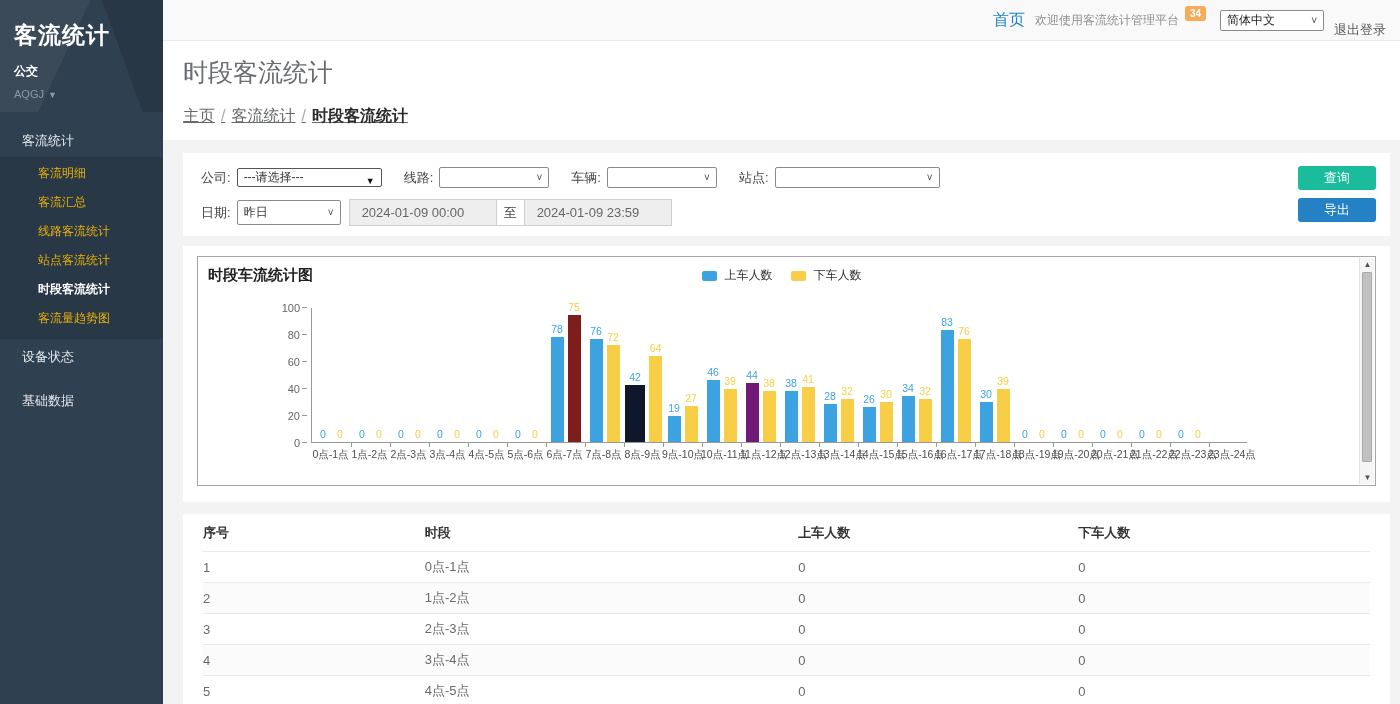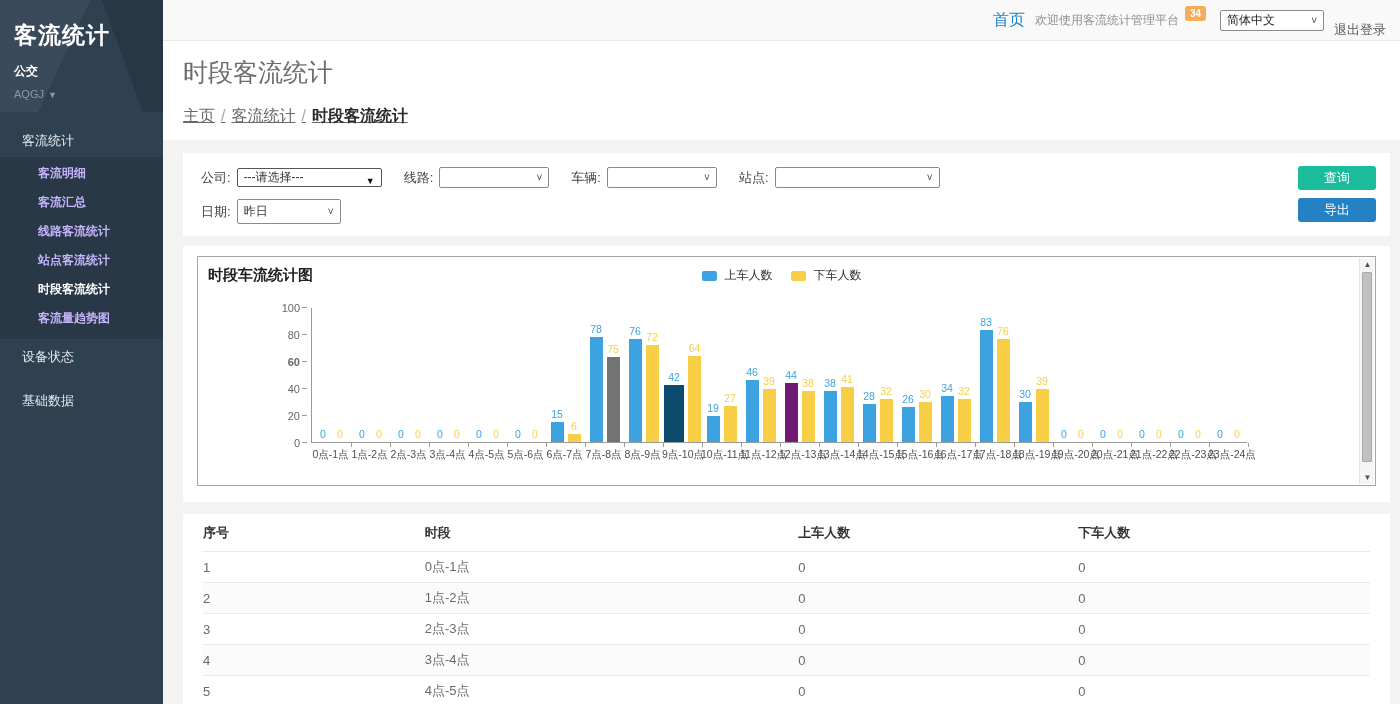--- a/index.html
+++ b/index.html
@@ -12,21 +12,21 @@
   .side-head { padding:20px 14px 12px;
     background:linear-gradient(115deg, rgba(255,255,255,0.05) 0 42%, rgba(255,255,255,0) 42%),
                linear-gradient(250deg, rgba(0,0,0,0.14) 0 30%, rgba(0,0,0,0) 30%), #2f4050; }
   .brand { font-size:23px; font-weight:bold; color:#fff; letter-spacing:1px; }
   .org { margin-top:12px; font-size:12px; font-weight:bold; color:#fff; }
   .user { margin-top:8px; font-size:11px; color:#8b98a9; }
   .caret { display:inline-block; margin-left:4px; font-size:9px; color:#8b98a9; }
   .nav { margin-top:13px; }
   .nav-parent { padding:7px 14px 7px 22px; font-size:13px; color:#e4e9f0; cursor:pointer; }
   .nav-sub { background:#293846; padding:2px 0 6px; }
-  .nav-sub-item { padding:6px 8px 6px 38px; font-size:12px; color:#c4b5fd; cursor:pointer; white-space:nowrap;font-weight:bold; }
+  .nav-sub-item { padding:6px 8px 6px 38px; font-size:12px; color:#eab308; cursor:pointer; white-space:nowrap; }
   .nav-sub-item.active { color:#ffffff; font-weight:bold; }
   .nav-item { padding:9px 14px 9px 22px; font-size:13px; color:#e4e9f0; cursor:pointer; }
   .nav-item + .nav-item { margin-top:8px; }
 
   
   .main { flex:1; display:flex; flex-direction:column; min-width:0; }
   .navbar { height:41px; flex:none; background:#f9f9f9; border-bottom:1px solid #e7eaec;
     display:flex; align-items:center; justify-content:flex-end; padding-right:14px; gap:10px; }
   .home-link { color:#1c84c6; font-size:16px; text-decoration:none; cursor:pointer; }
   .welcome { color:#8f8f8f; font-size:12px; }
@@ -171,39 +171,44 @@
             <span></span>
             <span class="chev">˅</span>
           </span>
         </div>
         <div class="frow">
           <span class="flabel">日期:</span>
           <span class="sel date-preset">
             <span>昨日</span>
             <span class="chev">˅</span>
           </span>
+          <span class="date-group">
+            <input class="date-input" readonly="" value="2024-01-09 00:00" style="">
+            <span class="date-sep">至</span>
+            <input class="date-input" readonly="" value="2024-01-09 23:59" style="">
+          </span>
         </div>
         <button class="btn btn-query">查询</button>
         <button class="btn btn-export">导出</button>
       </div>
 
       <div class="panel chart-panel">
         <div class="chart-box">
           <div class="chart-title">时段车流统计图</div>
           <div class="legend">
             <span class="swatch" style="background: rgb(60, 163, 224);"></span>
             <span class="legend-label">上车人数</span>
             <span class="swatch" style="background: rgb(248, 206, 70);"></span>
             <span class="legend-label">下车人数</span>
           </div>
           <div class="yaxis">
               <div class="cytick" style="bottom: -6px;">0</div>
               <div class="cytick" style="bottom: 21px;">20</div>
               <div class="cytick" style="bottom: 48px;">40</div>
-              <div class="cytick" style="bottom: 75px; font-weight: bold;">60</div>
+              <div class="cytick" style="bottom: 75px;">60</div>
               <div class="cytick" style="bottom: 102px;">80</div>
               <div class="cytick" style="bottom: 129px;">100</div>
             </div>
           <div class="plot">
               <div class="cgroup">
                 <div class="cbar" style="height: 0px; background: rgb(60, 163, 224);">
                   <span class="cval" style="color: rgb(60, 163, 224);">0</span>
                 </div>
                 <div class="cbar" style="height: 0px; background: rgb(248, 206, 70);">
                   <span class="cval" style="color: rgb(248, 206, 70);">0</span>
@@ -243,45 +248,37 @@
               </div>
               <div class="cgroup">
                 <div class="cbar" style="height: 0px; background: rgb(60, 163, 224);">
                   <span class="cval" style="color: rgb(60, 163, 224);">0</span>
                 </div>
                 <div class="cbar" style="height: 0px; background: rgb(248, 206, 70);">
                   <span class="cval" style="color: rgb(248, 206, 70);">0</span>
                 </div>
               </div>
               <div class="cgroup">
-                <div class="cbar" style="height: 20.25px; background: rgb(60, 163, 224);">
-                  <span class="cval" style="color: rgb(60, 163, 224);">15</span>
-                </div>
-                <div class="cbar" style="height: 8.1px; background: rgb(248, 206, 70);">
-                  <span class="cval" style="color: rgb(248, 206, 70);">6</span>
-                </div>
-              </div>
-              <div class="cgroup">
                 <div class="cbar" style="height: 105.3px; background: rgb(60, 163, 224);">
                   <span class="cval" style="color: rgb(60, 163, 224);">78</span>
                 </div>
-                <div class="cbar" style="height: 85px; background: #737373;">
+                <div class="cbar" style="height: 127px; background: #7f1d1d;">
                   <span class="cval" style="color: rgb(248, 206, 70);">75</span>
                 </div>
               </div>
               <div class="cgroup">
                 <div class="cbar" style="height: 102.6px; background: rgb(60, 163, 224);">
                   <span class="cval" style="color: rgb(60, 163, 224);">76</span>
                 </div>
                 <div class="cbar" style="height: 97.2px; background: rgb(248, 206, 70);">
                   <span class="cval" style="color: rgb(248, 206, 70);">72</span>
                 </div>
               </div>
               <div class="cgroup">
-                <div class="cbar" style="height: 56.7px; background: #0c4a6e; padding-left: 20px;">
+                <div class="cbar" style="height: 56.7px; background: #0f172a; padding-left: 20px;">
                   <span class="cval" style="color: rgb(60, 163, 224);">42</span>
                 </div>
                 <div class="cbar" style="height: 86.4px; background: rgb(248, 206, 70);">
                   <span class="cval" style="color: rgb(248, 206, 70);">64</span>
                 </div>
               </div>
               <div class="cgroup">
                 <div class="cbar" style="height: 25.65px; background: rgb(60, 163, 224);">
                   <span class="cval" style="color: rgb(60, 163, 224);">19</span>
                 </div>

